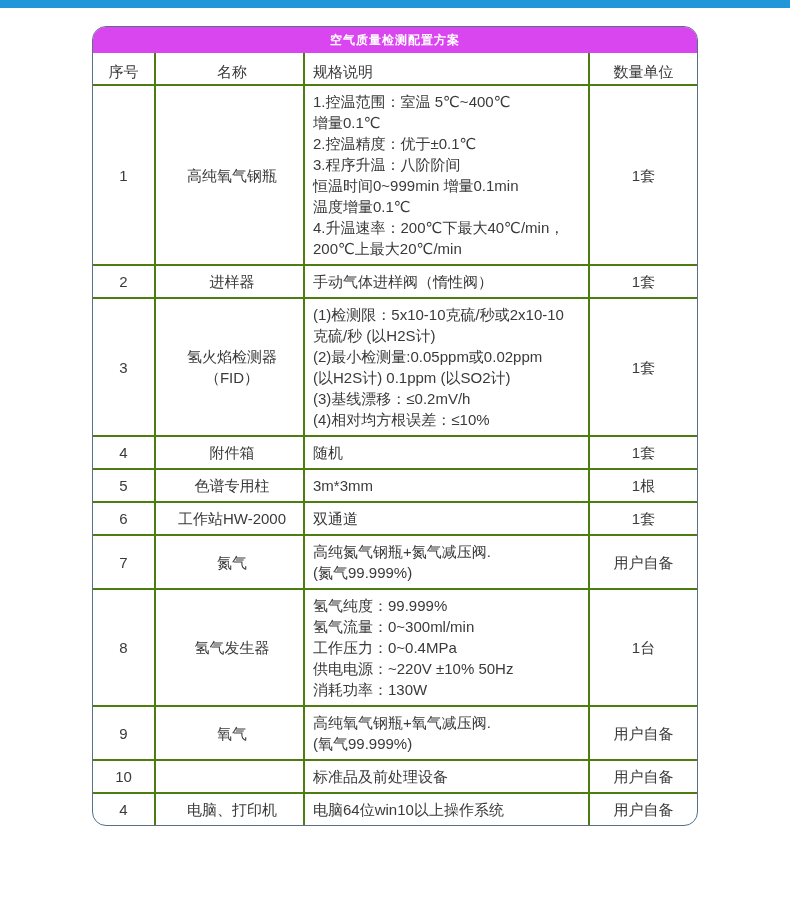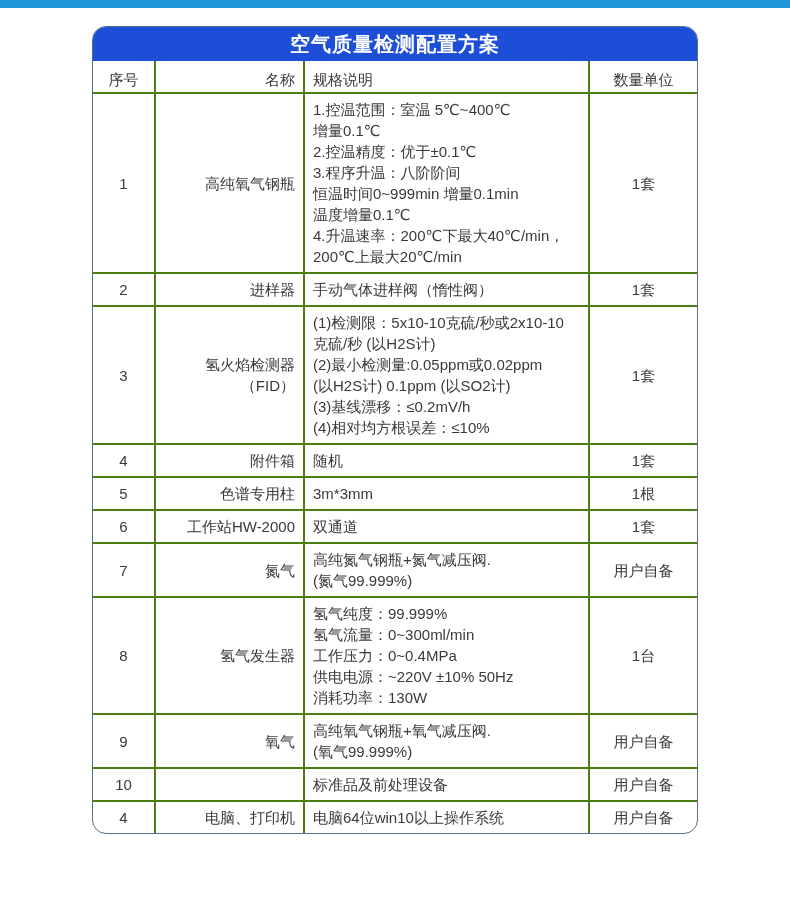--- a/index.html
+++ b/index.html
@@ -24,27 +24,27 @@
   .card {
     width: 606px;
     margin: 18px auto 0 auto;
     border: 1px solid #56708a;
     border-radius: 14px;
     overflow: hidden;
     box-sizing: border-box;
     background: #ffffff;
   }
   .title-bar {
-    background: #1d4ed8;
-    height: 34px;
+    background: #d946ef;
+    height: 26px;
     display: flex;
     align-items: center;
     justify-content: center;
     color: #ffffff;
-    font-size: 20px;
+    font-size: 12px;
     font-weight: bold;
     letter-spacing: 1px;
   }
   table.spec-table {
     width: 100%;
     border-collapse: collapse;
     table-layout: fixed;
     font-size: 15px;
     color: #3a3a3a;
   }
@@ -64,21 +64,21 @@
   }
   
   table.spec-table th:first-child,
   table.spec-table td:first-child { border-left: none; }
   table.spec-table th:last-child,
   table.spec-table td:last-child  { border-right: none; }
   table.spec-table thead th       { border-top: none; height: 28px; padding-top: 8px; padding-bottom: 2px; }
   table.spec-table tr:last-child td { border-bottom: none; }
 
   table.spec-table .cell-no   { text-align: center; }
-  table.spec-table .cell-name { text-align: right; padding-left: 13px; }
+  table.spec-table .cell-name { text-align: center; padding-left: 13px; }
   table.spec-table .cell-spec { text-align: left; white-space: pre-line; margin-left: 36px; }
   table.spec-table .cell-qty  { text-align: center; }
 </style>
 </head>
 <body>
 
 <div class="page">
   <div class="top-strip"></div>
 
   <div class="card">

